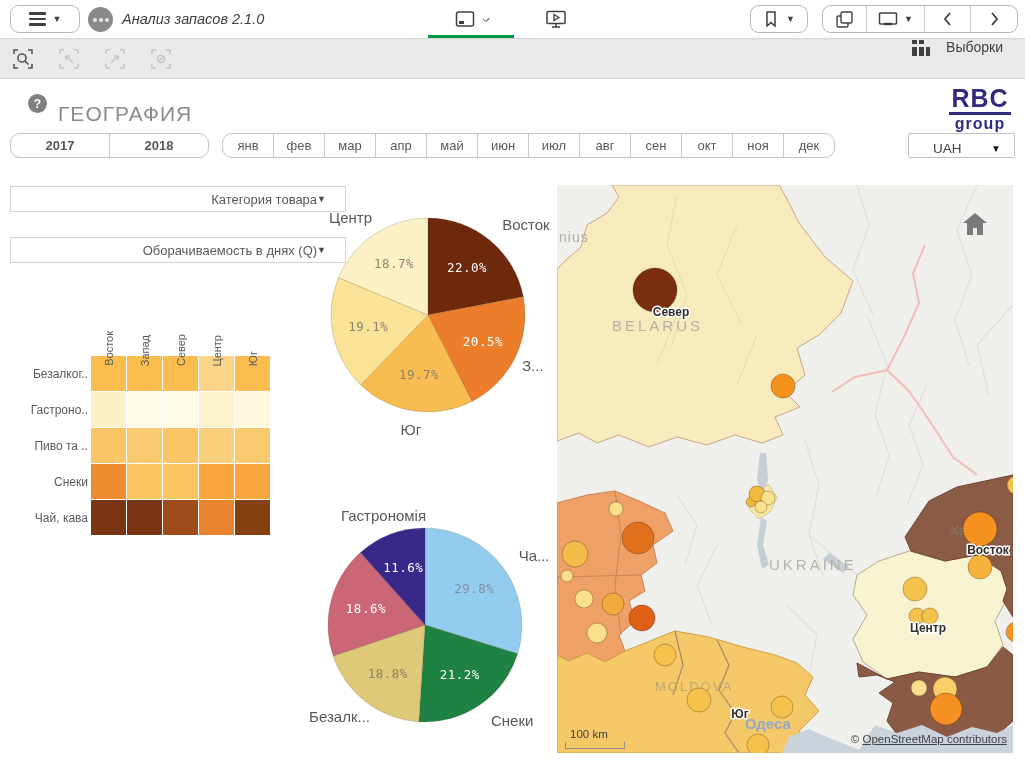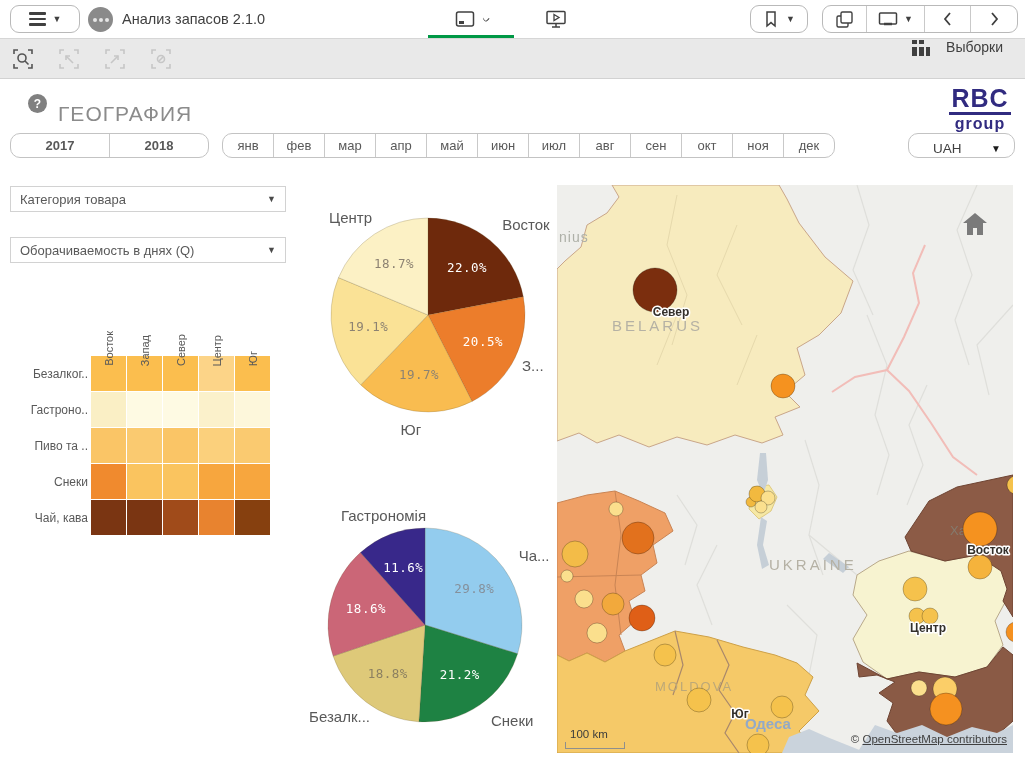--- a/index.html
+++ b/index.html
@@ -12,21 +12,21 @@
           border-bottom:1px solid #d6d6d6;}
   .tb-btn{position:absolute;background:#fff;border:1px solid #b9b9b9;border-radius:9px;
           display:flex;align-items:center;justify-content:center;gap:7px;cursor:pointer;box-sizing:border-box;}
   .caret{font-size:9px;color:#404040;line-height:1;}
   .hamb{display:inline-block;width:17px;}
   .hamb i{display:block;height:2.4px;background:#404040;margin:3px 0;border-radius:1px;}
   .app-thumb{position:absolute;left:88px;top:7px;width:25px;height:25px;border-radius:50%;
              background:#8a8a8a;display:flex;align-items:center;justify-content:center;gap:2px;}
   .app-thumb b{width:4px;height:4px;border-radius:50%;background:#e6e6e6;}
   .app-title{position:absolute;left:122px;top:0;height:38px;line-height:38px;
-             font-size:14.5px;color:#404040;}
+             font-size:14.5px;color:#404040;font-style:italic;}
   .green-underline{position:absolute;left:428px;top:35px;width:86px;height:3px;}
   .icon-svg{display:block;}
   .nav-group{position:absolute;left:822px;top:5px;height:28px;border:1px solid #b9b9b9;
              border-radius:9px;display:flex;overflow:hidden;background:#fff;box-sizing:border-box;}
   .nav-cell{display:flex;align-items:center;justify-content:center;gap:6px;cursor:pointer;}
   .nav-cell + .nav-cell{border-left:1px solid #c9c9c9;}
   
   .selbar{position:absolute;left:0;top:39px;width:1025px;height:39px;background:#e9e9e9;
           border-bottom:1px solid #d2d2d2;}
   .selbar-icon{position:absolute;top:9px;width:22px;height:22px;cursor:pointer;}
@@ -46,27 +46,27 @@
   .logo{position:absolute;right:12px;top:86px;width:66px;text-align:center;line-height:1;}
   .logo .l1{font-size:25px;font-weight:800;letter-spacing:1px;border-bottom:3px solid;
             display:inline-block;padding:0 2px 1px;}
   .logo .l2{font-size:16px;font-weight:800;display:block;margin-top:1px;letter-spacing:1px;}
   
   .fgroup{position:absolute;top:133px;height:25px;background:#fff;border:1px solid #c3c3c3;
           border-radius:10px;display:flex;overflow:hidden;box-sizing:border-box;}
   .fcell{flex:1;text-align:center;line-height:23px;font-size:13px;color:#595959;cursor:pointer;white-space:nowrap;}
   .fcell + .fcell{border-left:1px solid #c9c9c9;}
   .currency{position:absolute;left:908px;top:133px;width:107px;height:25px;background:#fff;
-            border:1px solid #c3c3c3;border-radius:10px;display:flex;align-items:center;
+            border:1px solid #c3c3c3;border-radius:2px;display:flex;align-items:center;
             justify-content:space-between;padding:6px 13px 0 24px;box-sizing:border-box;
             font-size:13.5px;color:#404040;cursor:pointer;}
   .currency .tri{font-size:10px;color:#1a1a1a;}
-  .listbox{position:absolute;left:10px;width:276px;height:26px;border:1px solid #d2d2d2;
-           background:#fff;display:flex;align-items:center;justify-content:space-between;
-           padding:0 9px;box-sizing:border-box;font-size:13px;color:#595959;cursor:pointer;}
+  .listbox{position:absolute;left:10px;width:336px;height:26px;border:1px solid #d2d2d2;
+           background:#fff;display:flex;align-items:center;justify-content:flex-end;
+           padding:0 19px;box-sizing:border-box;font-size:13px;color:#595959;cursor:pointer;}
   .listbox .tri{font-size:9px;color:#4a4a4a;}
   
   .heatmap{position:absolute;left:10px;top:320px;display:grid;
            grid-template-columns:80px repeat(5,35px);grid-auto-rows:35px;gap:1px;}
   .hm-colhead{height:46px;display:flex;align-items:flex-end;justify-content:center;padding-bottom:3px;}
   .hm-colhead span{writing-mode:vertical-rl;transform:rotate(180deg);font-size:11px;color:#595959;}
   .hm-rowlab{display:flex;align-items:center;justify-content:flex-end;padding-right:2px;
              font-size:12px;color:#595959;white-space:nowrap;}
   .hm-cell{cursor:pointer;}
   

